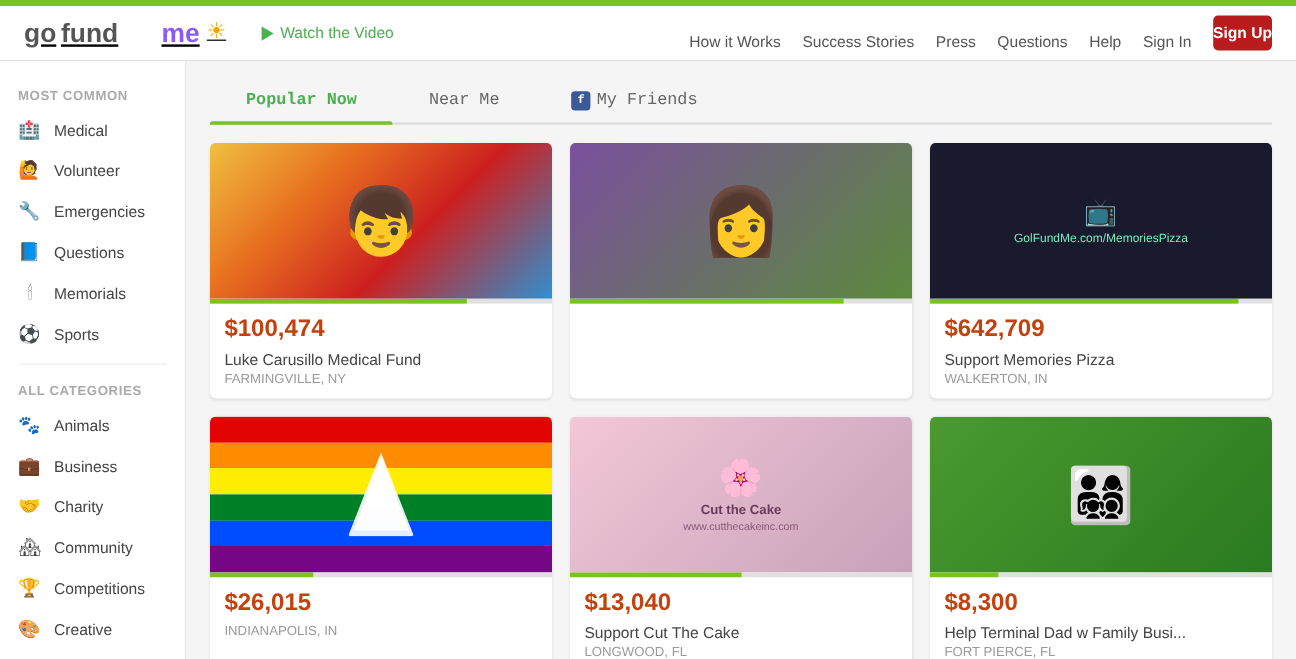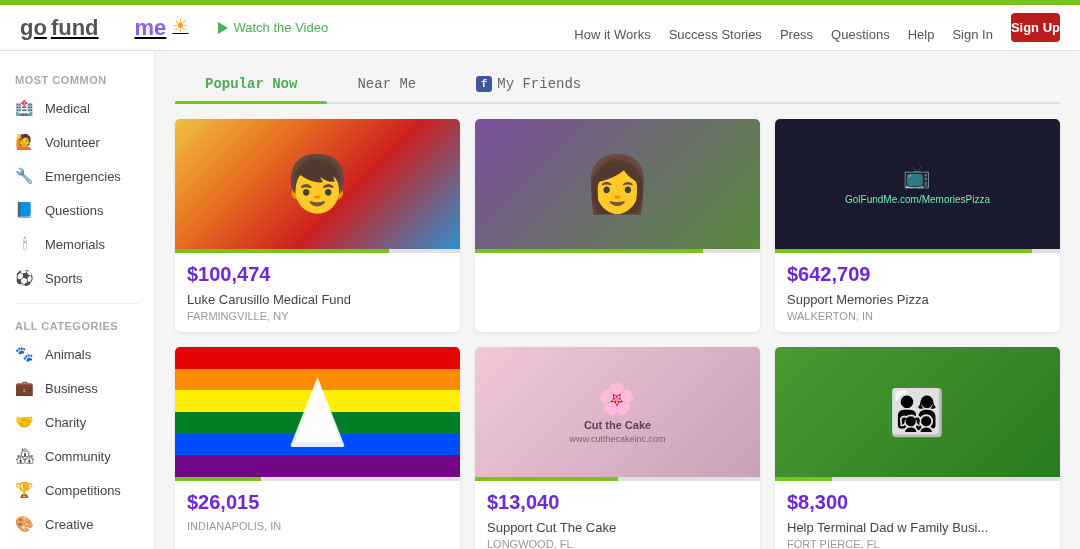--- a/index.html
+++ b/index.html
@@ -183,21 +183,21 @@
     .card-progress-fill {
       height: 100%;
       background: #77c41e;
     }
     .card-body {
       padding: 10px 12px;
     }
     .card-amount {
       font-size: 20px;
       font-weight: bold;
-      color: #6d28d9;
+      color: #c2410c;
       margin-bottom: 6px;
     }
     .card-title {
       font-size: 13px;
       color: #444;
       margin-bottom: 3px;
     }
     .card-location {
       font-size: 11px;
       color: #999;

